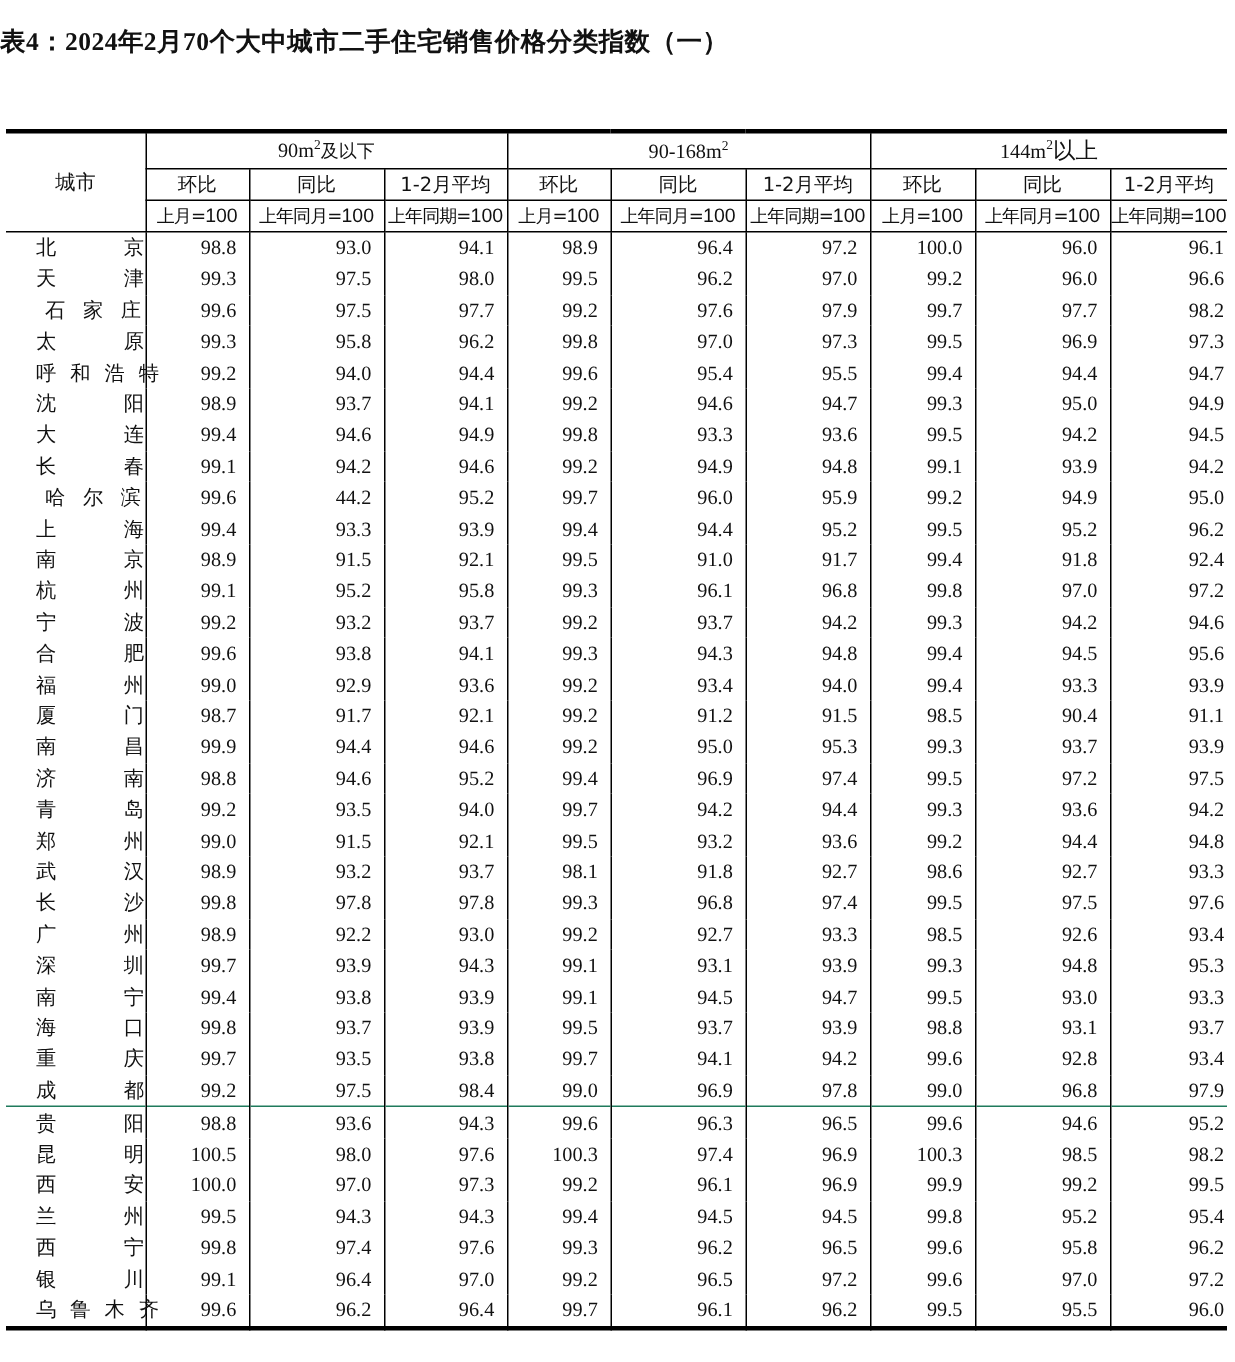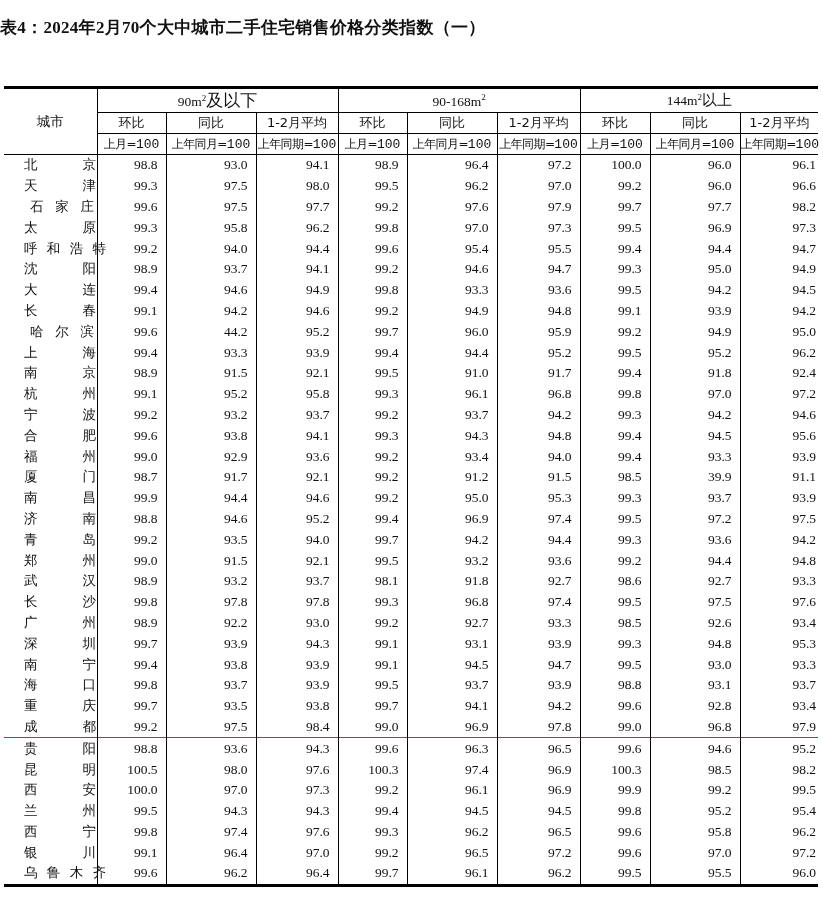--- a/index.html
+++ b/index.html
@@ -10,21 +10,21 @@
   table { position:absolute; top:86px; left:4px; width:814px; border-collapse:collapse;
           table-layout:fixed; font-size:13.5px; }
   table.main { border-top:3px solid #000; border-bottom:3px solid #000; }
   th, td { padding:0; margin:0; }
   th { font-weight:normal; text-align:center; border:1px solid #000; border-top:none; }
   th.city-h { border-left:none; }
   th.last { border-right:none; }
   .h1 th { height:23px; }
   .h2 th { height:20px; font-family:"DejaVu Sans","Liberation Sans",sans-serif; font-size:13px;margin-left:25px; }
   .h3 th { height:20px; font-family:"DejaVu Sans","Liberation Sans",sans-serif; font-size:12px; letter-spacing:-0.6px; white-space:nowrap; }
-  .h3 th .num { font-family:Liberation Mono, monospace; font-size:13px; letter-spacing:0; }
+  .h3 th .num { font-family:Liberation Sans, sans-serif; font-size:13px; letter-spacing:0; }
   td { height:20.8px; text-align:right; padding-right:8px; border-left:1px solid #000; border-right:1px solid #000; }
   td.city { text-align:left; padding:0 0 0 20px; border-left:none; font-family:"DejaVu Sans","Liberation Sans",sans-serif; font-size:13.5px;margin-top:32px; }
   td.last { border-right:none; padding-right:2px; }
   tr.sep td { border-top:1.5px solid #1f7a5c; }
   .city-name { display:inline-block; width:72px; text-align:justify; text-align-last:justify; }
   .city-name.long { width:82px; }
   sup { font-size:9px; }
 </style>
 </head>
 <body>
@@ -40,21 +40,21 @@
     <col style="width:69px">
       <col style="width:90px">
       <col style="width:83px">
     <col style="width:70px">
       <col style="width:90px">
       <col style="width:78px">
   </colgroup>
   <thead>
     <tr class="h1">
       <th class="city-h" rowspan="3">城市</th>
-      <th colspan="3"><span>90m</span><sup>2</sup><span style="font-family:'DejaVu Sans',sans-serif;font-size:17px">及以下</span></th>
+      <th colspan="3"><span>90m</span><sup>2</sup><span style="font-family:'DejaVu Sans',sans-serif;font-size:12px">及以下</span></th>
       <th colspan="3"><span>90-168m</span><sup>2</sup><span></span></th>
       <th colspan="3" class="last"><span>144m</span><sup>2</sup><span style="font-family:'DejaVu Sans',sans-serif;font-size:15px">以上</span></th>
     </tr>
     <tr class="h2" id="sub-row">
         <th>环比</th>
         <th>同比</th>
         <th>1-2月平均</th>
         <th>环比</th>
         <th>同比</th>
         <th>1-2月平均</th>
@@ -257,21 +257,21 @@
       </tr>
       <tr>
         <td class="city"><span class="city-name">厦门</span></td>
         <td>98.7</td>
         <td>91.7</td>
         <td>92.1</td>
         <td>99.2</td>
         <td>91.2</td>
         <td>91.5</td>
         <td>98.5</td>
-        <td>39.9</td>
+        <td>90.4</td>
         <td class="last">91.1</td>
       </tr>
       <tr>
         <td class="city"><span class="city-name">南昌</span></td>
         <td>99.9</td>
         <td>94.4</td>
         <td>94.6</td>
         <td>99.2</td>
         <td>95.0</td>
         <td>95.3</td>

